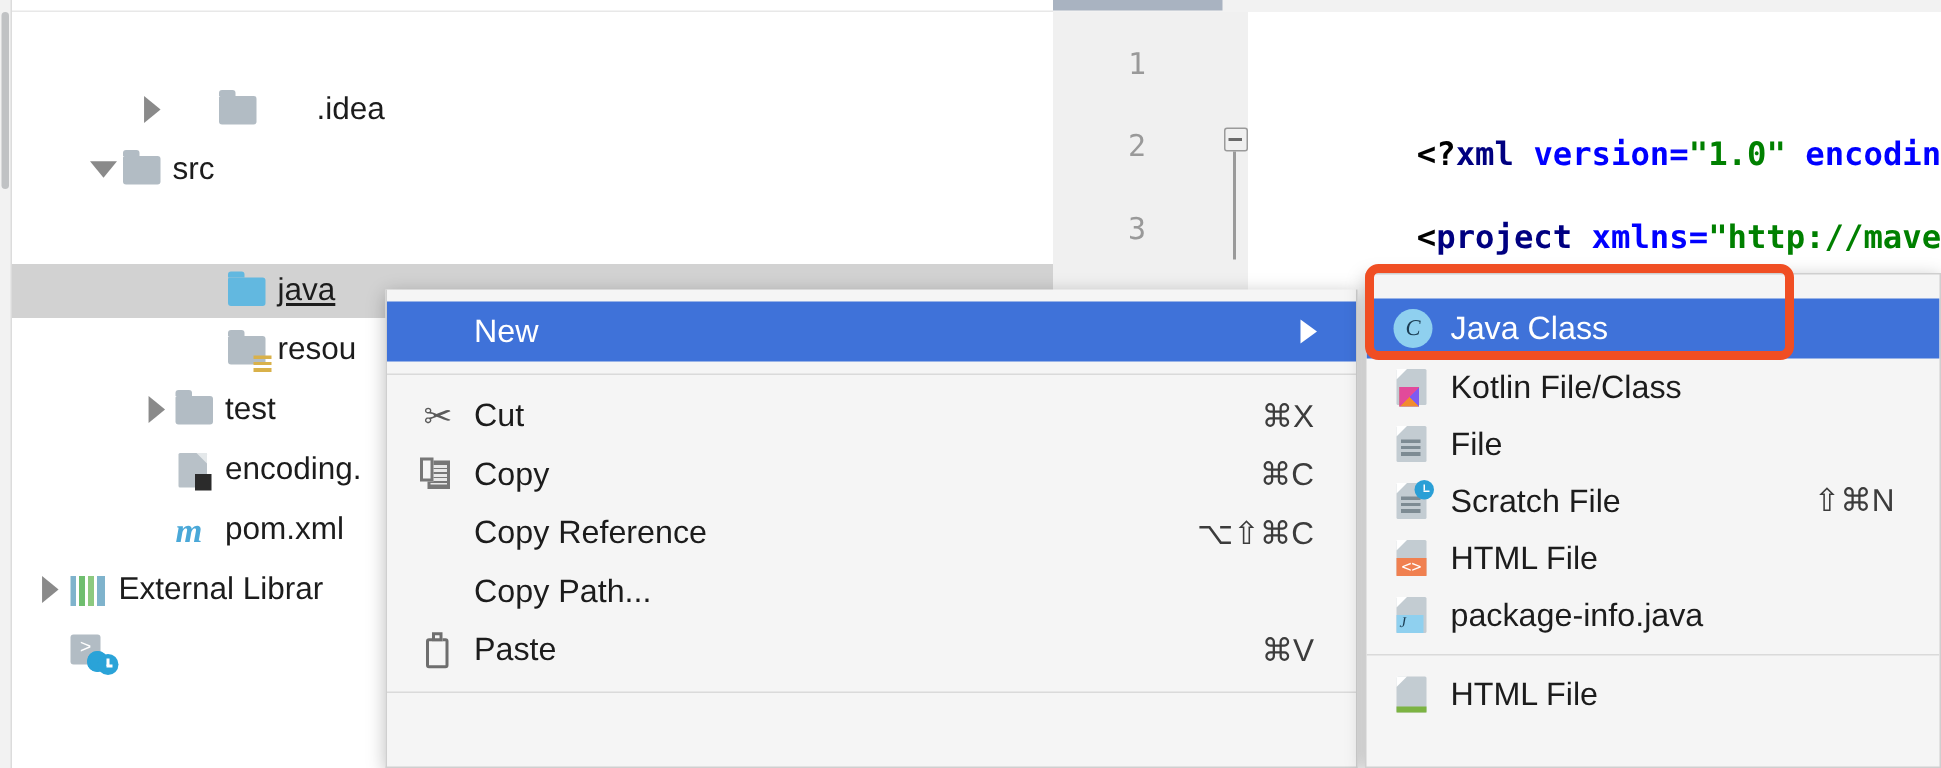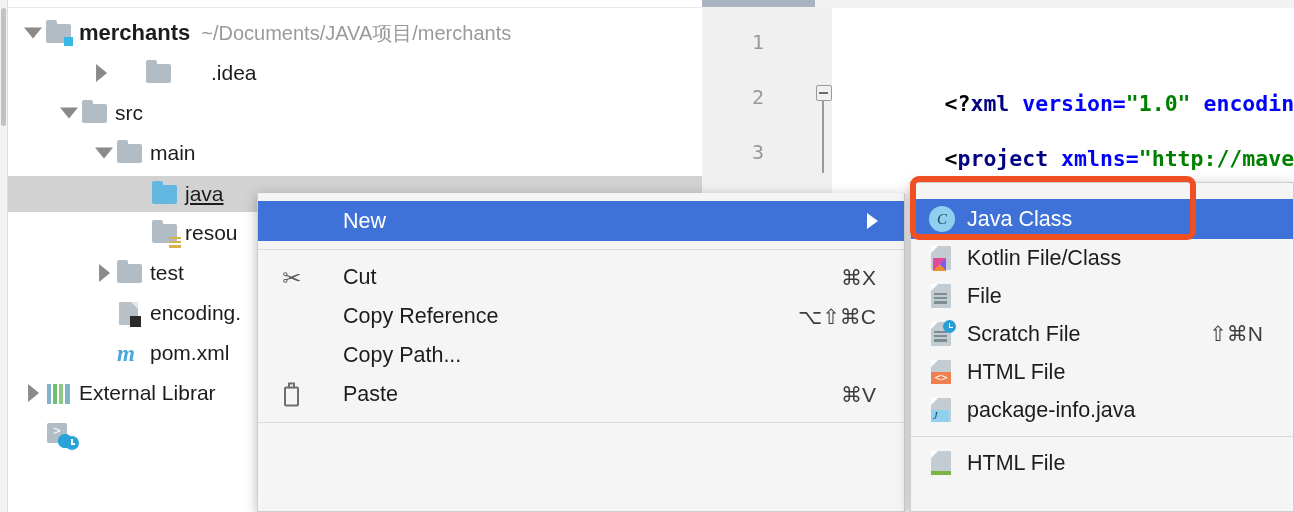--- a/index.html
+++ b/index.html
@@ -290,21 +290,21 @@
     overflow:hidden;
   }
   .ctx-menu .pad-top{ height:8px; }
   .menu-item{
     position:relative;
     height:39px;
     display:flex;
     align-items:center;
     font-size:21.5px;
     color:#1c1c1c;
-    padding-left:32px;
+    padding-left:5px;
     box-sizing:border-box;
     white-space:nowrap;
   }
   .menu-item.highlight{
     background:#3f72d9;
     color:#ffffff;
     height:40px;
   }
   .menu-item .mi-label{ margin-left:53px; }
   .menu-item.highlight .mi-label{ margin-left:53px; font-weight:normal; }
@@ -496,56 +496,39 @@
 
 <div id="app">
 
   <div class="left-gutter">
     <div class="thumb"></div>
   </div>
 
   <div class="tree-panel">
     <div class="tree-topline"></div>
 
-    <div class="tree-row" style="top:13px;">
-      <div style="width:14px;flex:0 0 14px;"></div>
-      <div class="twisty down"></div>
-      <div class="icon-slot">
-        <div class="folder src-mark"></div>
-      </div>
-      <span class="label bold">merchants</span>
-      <span class="path">~/Documents/JAVA项目/merchants</span>
-    </div>
 
     <div class="tree-row" style="top:53px;gap:32px;">
       <div style="width:50px;flex:0 0 50px;"></div>
       <div class="twisty right"></div>
       <div class="icon-slot">
         <div class="folder"></div>
       </div>
       <span class="label">.idea</span>
     </div>
 
     <div class="tree-row" style="top:93px;">
       <div style="width:50px;flex:0 0 50px;"></div>
       <div class="twisty down"></div>
       <div class="icon-slot">
         <div class="folder"></div>
       </div>
       <span class="label">src</span>
     </div>
 
-    <div class="tree-row" style="top:133px;">
-      <div style="width:85px;flex:0 0 85px;"></div>
-      <div class="twisty down"></div>
-      <div class="icon-slot">
-        <div class="folder"></div>
-      </div>
-      <span class="label">main</span>
-    </div>
 
     <div class="tree-row selected" style="top:176px;height:36px;text-decoration:underline;">
       <div style="width:142px;flex:0 0 142px;"></div>
       <div class="icon-slot">
         <div class="folder blue"></div>
       </div>
       <span class="label">java</span>
     </div>
 
     <div class="tree-row" style="top:213px;">
@@ -638,20 +621,28 @@
     </div>
 
     <div class="menu-sep"></div>
 
     <div class="menu-item">
       <span class="ic-cut">✂</span>
       <span class="mi-label">Cut</span>
       <span class="mi-accel">⌘X</span>
     </div>
 
+    <div class="menu-item">
+      <span class="ic-copy">
+          <i class="b"></i>
+          <i class="a"></i>
+        </span>
+      <span class="mi-label">Copy</span>
+      <span class="mi-accel">⌘C</span>
+    </div>
 
     <div class="menu-item">
       <span class="mi-label">Copy Reference</span>
       <span class="mi-accel">⌥⇧⌘C</span>
     </div>
 
     <div class="menu-item">
       <span class="mi-label">Copy Path...</span>
       <span class="mi-accel"></span>
     </div>

